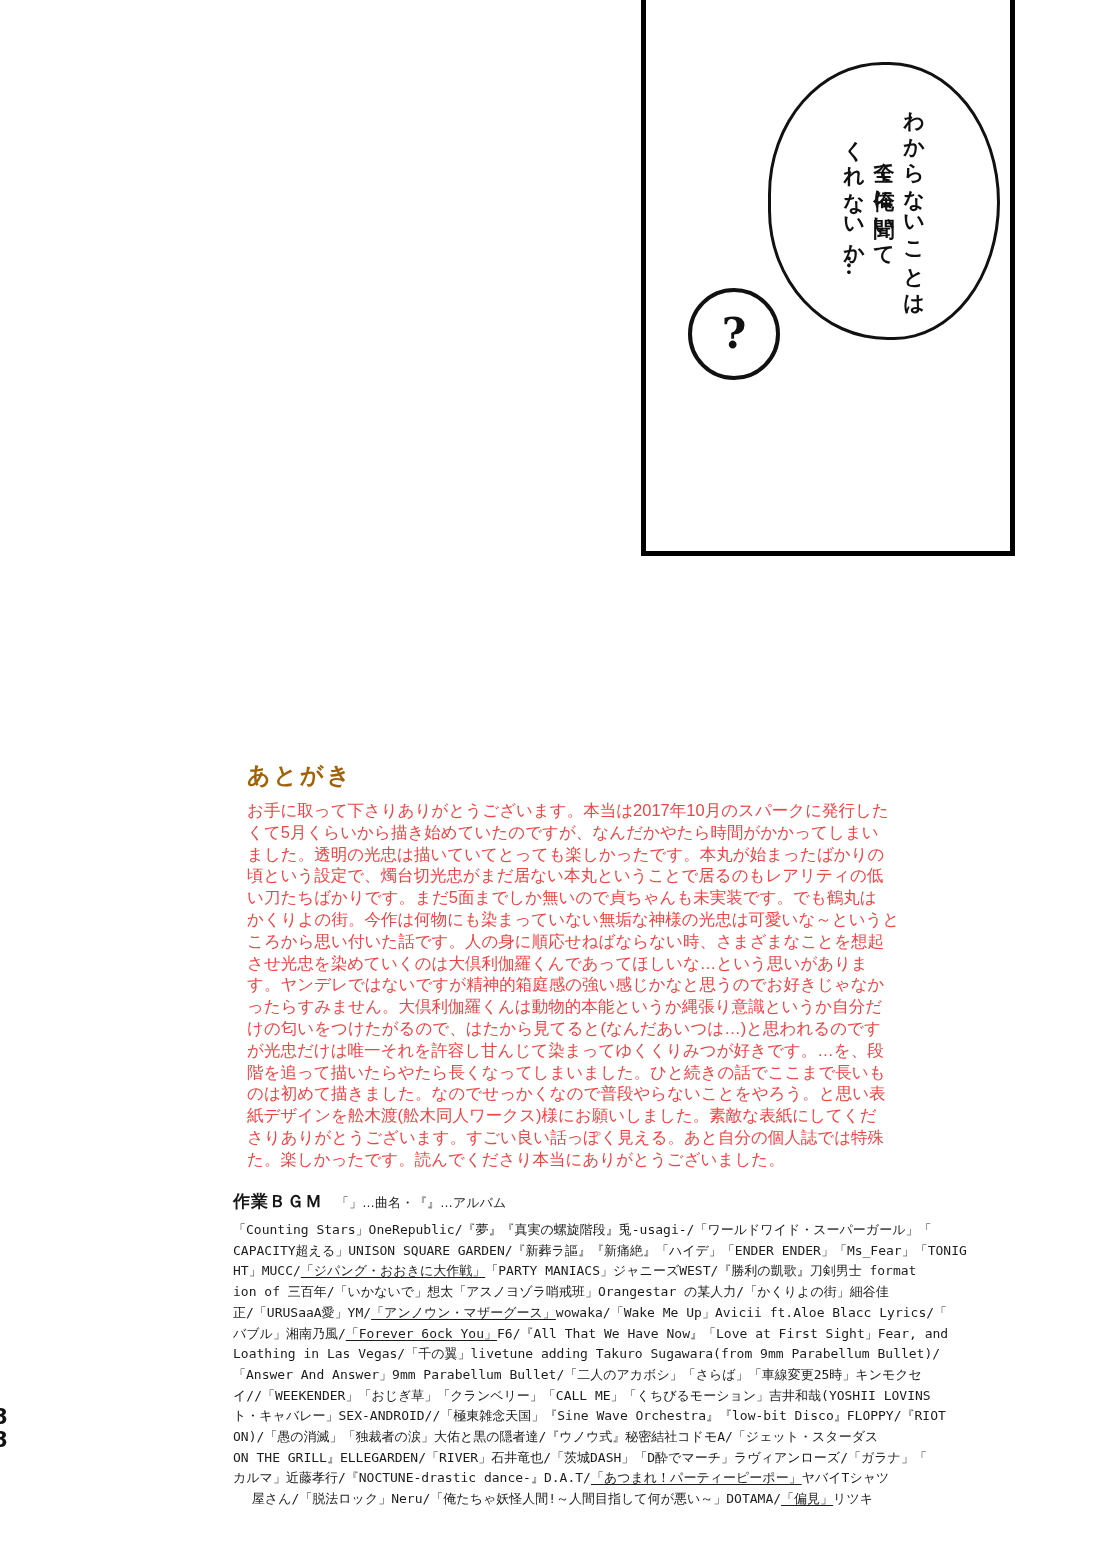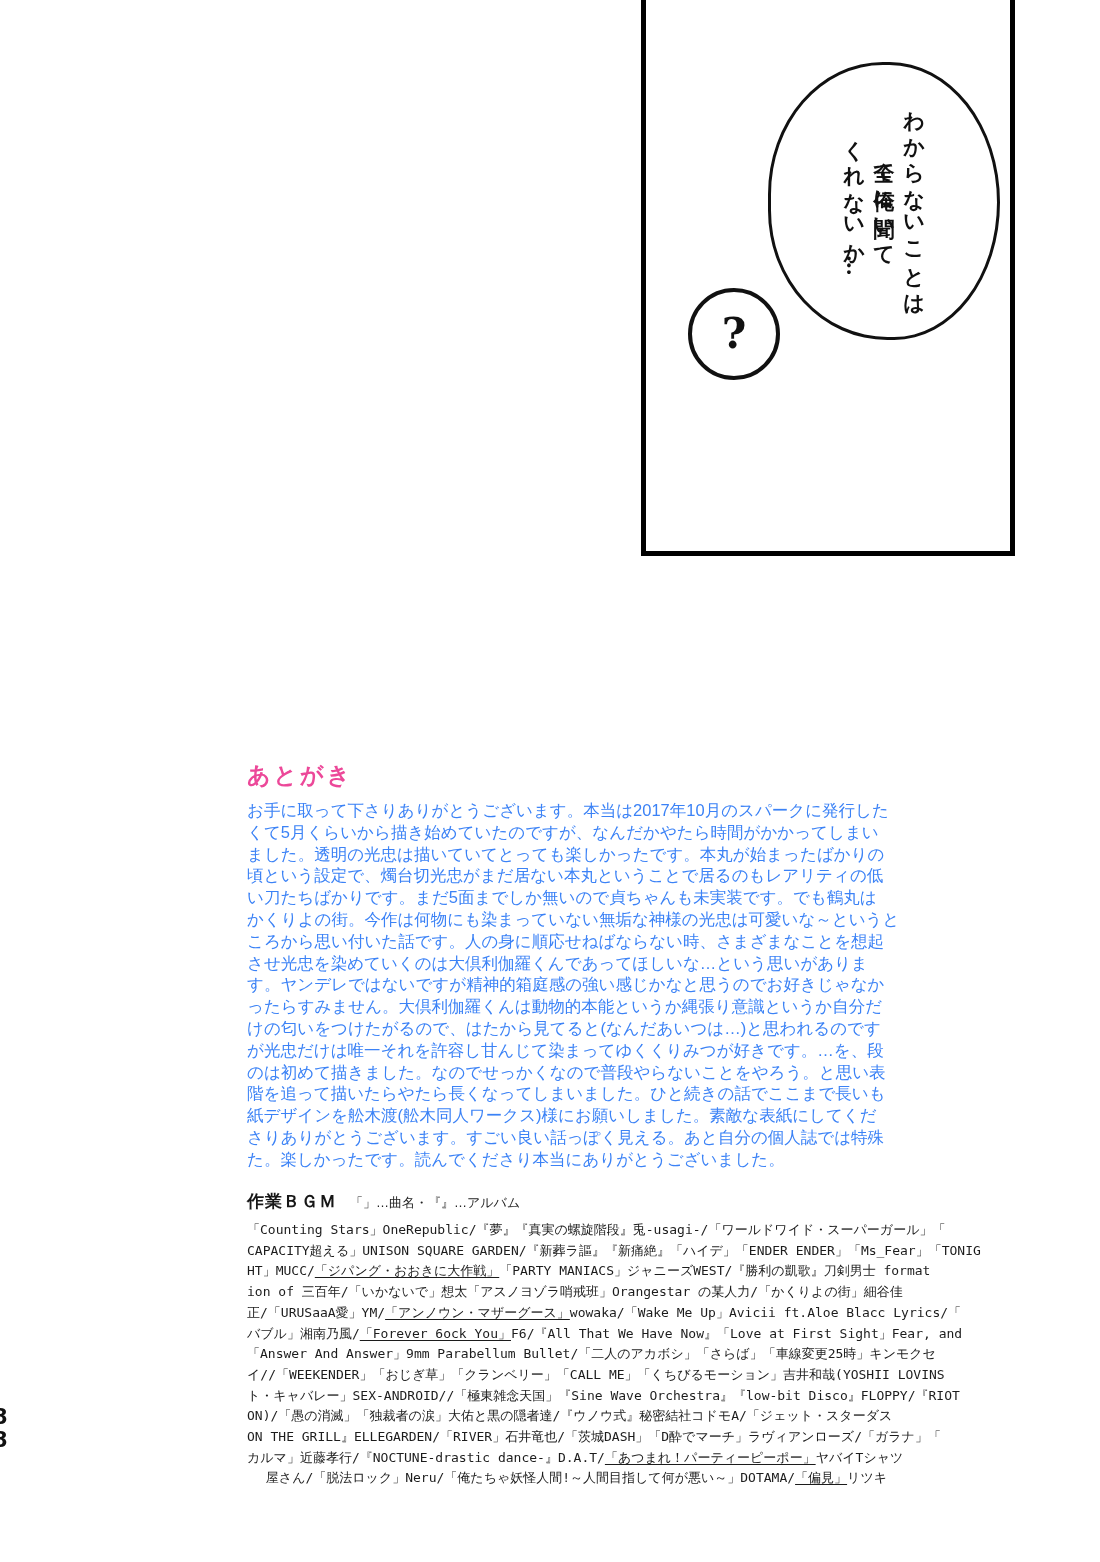--- a/index.html
+++ b/index.html
@@ -33,29 +33,29 @@
   }
   .qmark {
     font-family:"DejaVu Serif", serif; font-weight:bold; font-size:42px;
     color:#111; line-height:1;
   }
 
   
   .afterword { position:absolute; left:247px; top:760px; width:622px; }
   .aw-heading {
     margin:0 0 9px 0; font-size:23px; font-weight:bold; letter-spacing:3px;
-    color:#ec4899; font-family:Liberation Sans, sans-serif;
+    color:#a16207; font-family:Liberation Sans, sans-serif;
   }
   .aline {
-    font-size:16.5px; line-height:21.8px; white-space:nowrap; color:#3b82f6;
+    font-size:16.5px; line-height:21.8px; white-space:nowrap; color:#ef4444;
     letter-spacing:0px;
   }
 
   
-  .bgm { position:absolute; left:247px; top:1190px; width:640px; }
+  .bgm { position:absolute; left:233px; top:1190px; width:640px; }
   .bgm-header { margin-bottom:7px; }
   .bgm-title { font-weight:bold; font-size:17px; letter-spacing:1px; color:#161616; }
   .bgm-legend { font-size:13px; margin-left:13px; color:#222; }
   .bline {
     font-family:"DejaVu Sans Mono", monospace;
     font-size:13px; line-height:20.7px; white-space:nowrap; color:#1c1c1c;text-align:right;
   }
   .bline .u { text-decoration:underline; text-underline-offset:2px; font-weight:normal; }
 
   
@@ -92,39 +92,40 @@
         <div class="aline">ました。透明の光忠は描いていてとっても楽しかったです。本丸が始まったばかりの</div>
         <div class="aline">頃という設定で、燭台切光忠がまだ居ない本丸ということで居るのもレアリティの低</div>
         <div class="aline">い刀たちばかりです。まだ5面までしか無いので貞ちゃんも未実装です。でも鶴丸は</div>
         <div class="aline">かくりよの街。今作は何物にも染まっていない無垢な神様の光忠は可愛いな～というと</div>
         <div class="aline">ころから思い付いた話です。人の身に順応せねばならない時、さまざまなことを想起</div>
         <div class="aline">させ光忠を染めていくのは大倶利伽羅くんであってほしいな…という思いがありま</div>
         <div class="aline">す。ヤンデレではないですが精神的箱庭感の強い感じかなと思うのでお好きじゃなか</div>
         <div class="aline">ったらすみません。大倶利伽羅くんは動物的本能というか縄張り意識というか自分だ</div>
         <div class="aline">けの匂いをつけたがるので、はたから見てると(なんだあいつは…)と思われるのです</div>
         <div class="aline">が光忠だけは唯一それを許容し甘んじて染まってゆくくりみつが好きです。…を、段</div>
+        <div class="aline">階を追って描いたらやたら長くなってしまいました。ひと続きの話でここまで長いも</div>
         <div class="aline">のは初めて描きました。なのでせっかくなので普段やらないことをやろう。と思い表</div>
-        <div class="aline">階を追って描いたらやたら長くなってしまいました。ひと続きの話でここまで長いも</div>
         <div class="aline">紙デザインを舩木渡(舩木同人ワークス)様にお願いしました。素敵な表紙にしてくだ</div>
         <div class="aline">さりありがとうございます。すごい良い話っぽく見える。あと自分の個人誌では特殊</div>
         <div class="aline">た。楽しかったです。読んでくださり本当にありがとうございました。</div>
       </div>
   </div>
 
   <div class="bgm">
     <div class="bgm-header">
       <span class="bgm-title">作業ＢＧＭ</span><span class="bgm-legend">「」…曲名・『』…アルバム</span>
     </div>
     <div id="bgm-lines">
         <div class="bline"><span>「Counting Stars」OneRepublic/『夢』『真実の螺旋階段』兎-usagi-/「ワールドワイド・スーパーガール」「</span></div>
         <div class="bline"><span>CAPACITY超える」UNISON SQUARE GARDEN/『新葬ラ謳』『新痛絶』「ハイデ」「ENDER ENDER」「Ms_Fear」「TONIG</span></div>
         <div class="bline"><span>HT」MUCC/</span><span class="u">「ジパング・おおきに大作戦」</span><span>「PARTY MANIACS」ジャニーズWEST/『勝利の凱歌』刀剣男士 format</span></div>
         <div class="bline"><span>ion of 三百年/「いかないで」想太「アスノヨゾラ哨戒班」Orangestar の某人力/「かくりよの街」細谷佳</span></div>
         <div class="bline"><span>正/「URUSaaA愛」YM/</span><span class="u">「アンノウン・マザーグース」</span><span>wowaka/「Wake Me Up」Avicii ft.Aloe Blacc Lyrics/「</span></div>
         <div class="bline"><span>バブル」湘南乃風/</span><span class="u">「Forever 6ock You」</span><span>F6/『All That We Have Now』「Love at First Sight」Fear, and</span></div>
+        <div class="bline"><span>Loathing in Las Vegas/「千の翼」livetune adding Takuro Sugawara(from 9mm Parabellum Bullet)/</span></div>
         <div class="bline"><span>「Answer And Answer」9mm Parabellum Bullet/「二人のアカボシ」「さらば」「車線変更25時」キンモクセ</span></div>
         <div class="bline"><span>イ//「WEEKENDER」「おじぎ草」「クランベリー」「CALL ME」「くちびるモーション」吉井和哉(YOSHII LOVINS</span></div>
         <div class="bline"><span>ト・キャバレー」SEX-ANDROID//「極東雑念天国」『Sine Wave Orchestra』『low-bit Disco』FLOPPY/『RIOT</span></div>
         <div class="bline"><span>ON)/「愚の消滅」「独裁者の涙」大佑と黒の隠者達/『ウノウ式』秘密結社コドモA/「ジェット・スターダス</span></div>
         <div class="bline"><span>ON THE GRILL』ELLEGARDEN/「RIVER」石井竜也/「茨城DASH」「D酔でマーチ」ラヴィアンローズ/「ガラナ」「</span></div>
         <div class="bline"><span>カルマ」近藤孝行/『NOCTUNE-drastic dance-』D.A.T/</span><span class="u">「あつまれ！パーティーピーポー」</span><span>ヤバイTシャツ</span></div>
         <div class="bline"><span>屋さん/「脱法ロック」Neru/「俺たちゃ妖怪人間!～人間目指して何が悪い～」DOTAMA/</span><span class="u">「偏見」</span><span>リツキ</span></div>
       </div>
   </div>
 

